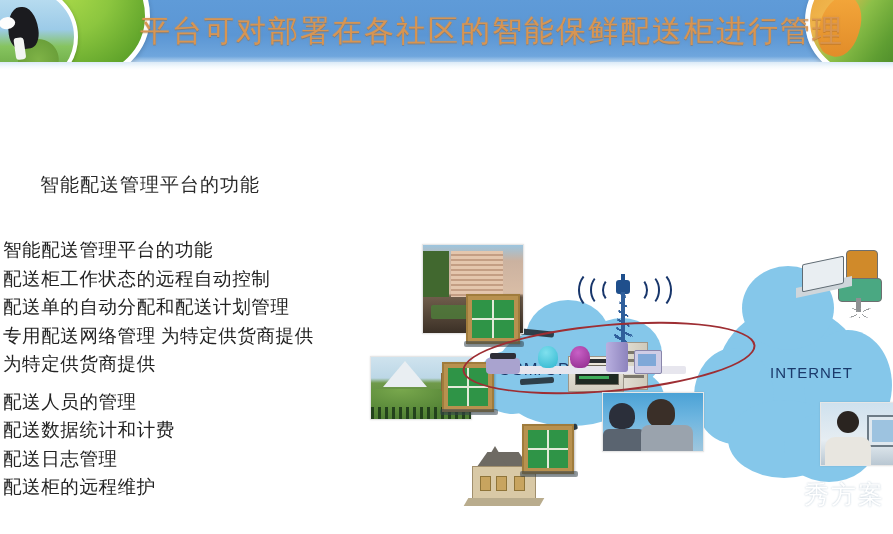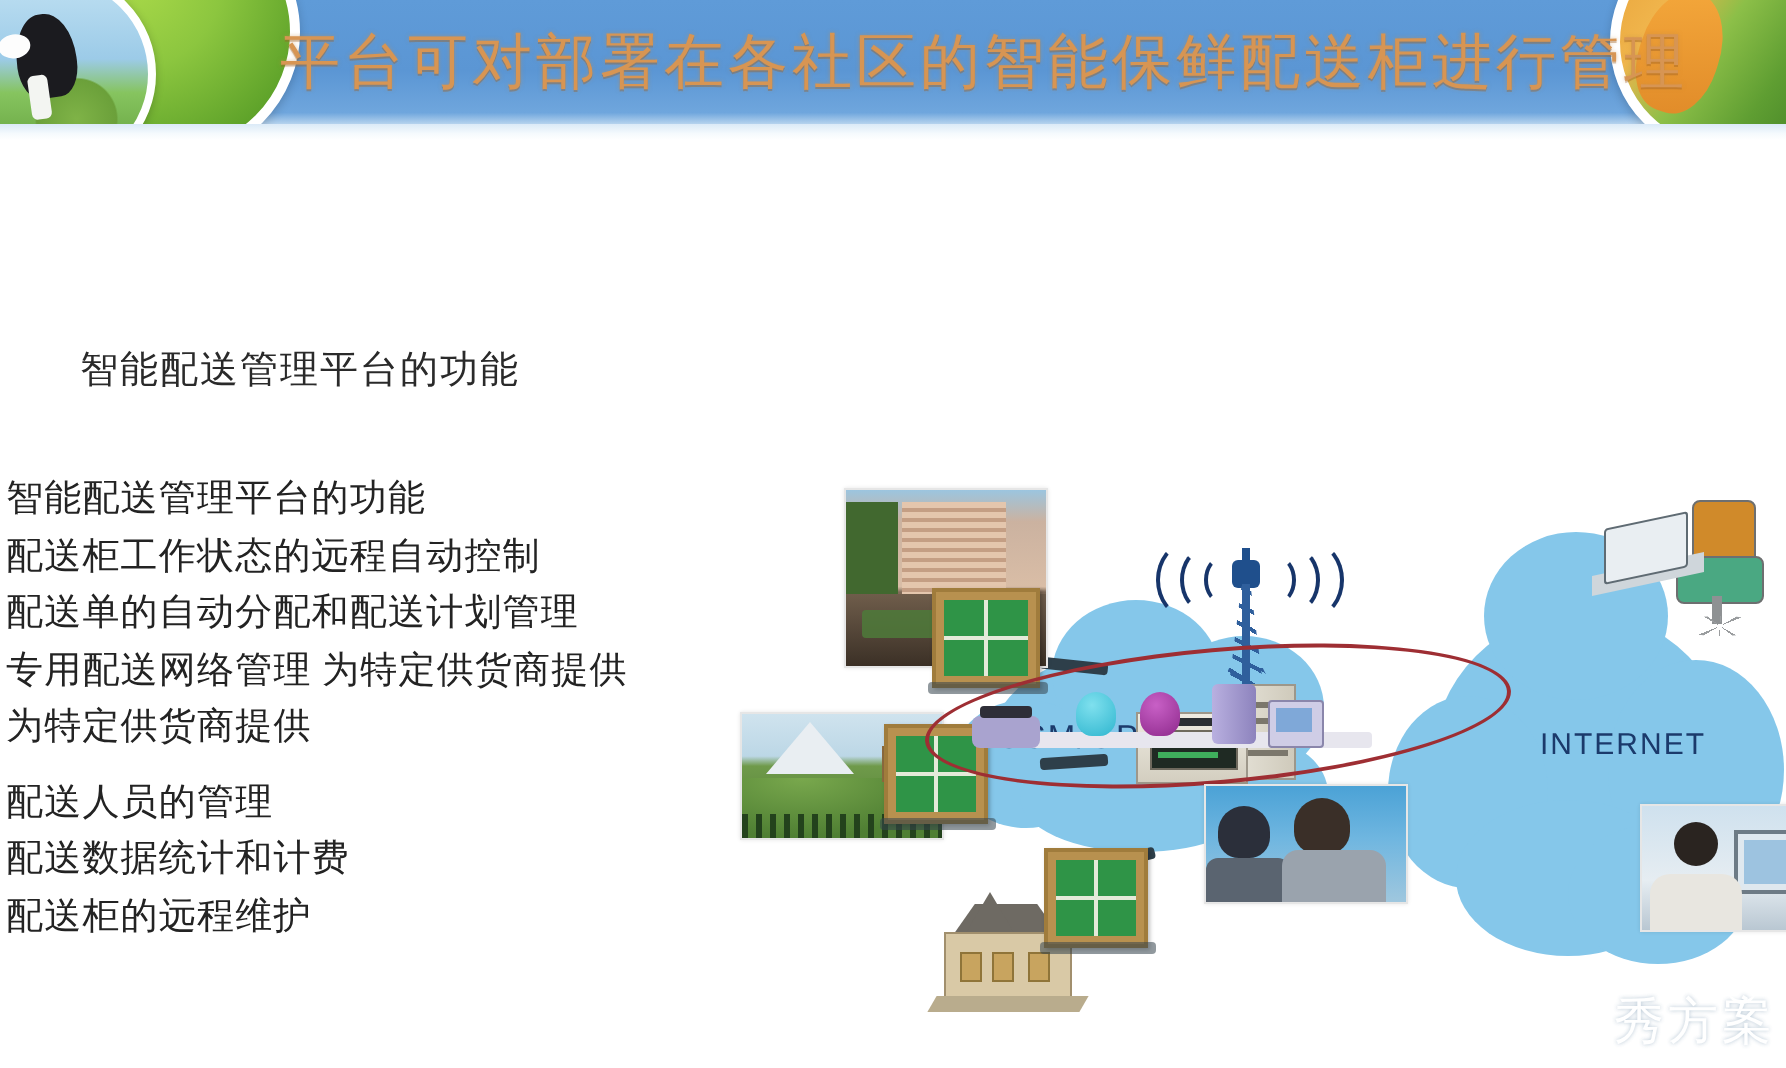--- a/index.html
+++ b/index.html
@@ -238,21 +238,21 @@
   .photo-office .mon:after{content:"";position:absolute;inset:3px;background:#9dc3e0;}
   .photo-office .per{position:absolute;left:16px;top:8px;width:22px;height:22px;background:#2a2420;border-radius:50%;}
   .photo-office .body2{position:absolute;left:4px;bottom:0;width:46px;height:28px;background:#e8e6e0;border-radius:10px 10px 0 0;}
 
   
   .cable{position:absolute;background:#2e3f4a;border-radius:2px;}
 
   
   .watermark{
     position:absolute;left:748px;top:478px;width:140px;height:40px;
-    display:flex;align-items:flex-end;gap:12px;opacity:.92;flex-direction:column;
+    display:flex;align-items:flex-start;gap:24px;opacity:.92;
   }
   .wm-face{
     position:relative;width:28px;height:28px;border-radius:50%;
     border:2px solid #ffffff;
   }
   .wm-face .eye{position:absolute;top:8px;width:3px;height:3px;border-radius:50%;background:#ffffff;}
   .wm-face .eye.l{left:7px;}
   .wm-face .eye.r{right:7px;}
   .wm-face .smile{position:absolute;left:6px;top:12px;width:14px;height:8px;
     border-bottom:2px solid #ffffff;border-radius:0 0 14px 14px;}
@@ -280,20 +280,21 @@
   <div class="subtitle">智能配送管理平台的功能</div>
 
   <div class="bullets">
     <div class="bullet-line">智能配送管理平台的功能</div>
     <div class="bullet-line">配送柜工作状态的远程自动控制</div>
     <div class="bullet-line">配送单的自动分配和配送计划管理</div>
     <div class="bullet-line">专用配送网络管理  为特定供货商提供</div>
     <div class="bullet-line">为特定供货商提供</div>
     <div class="bullet-line gap">配送人员的管理</div>
     <div class="bullet-line">配送数据统计和计费</div>
+    <div class="bullet-line">配送日志管理</div>
     <div class="bullet-line">配送柜的远程维护</div>
   </div>
 
   <div class="diagram">
 
     <div class="cloud cloud-net">
       <div class="lobe n1"></div>
         <div class="lobe n2"></div>
         <div class="lobe n3"></div>
       <div class="lobe n4"></div>

